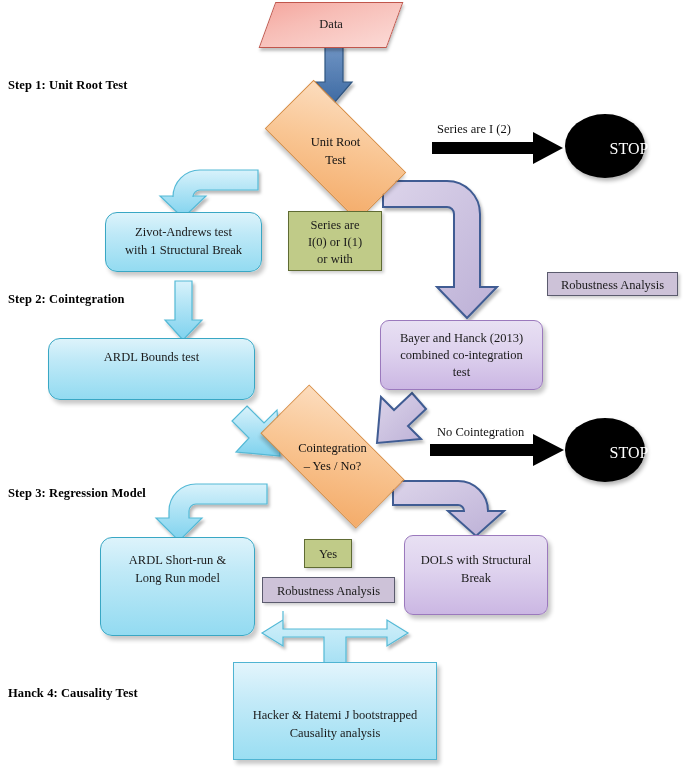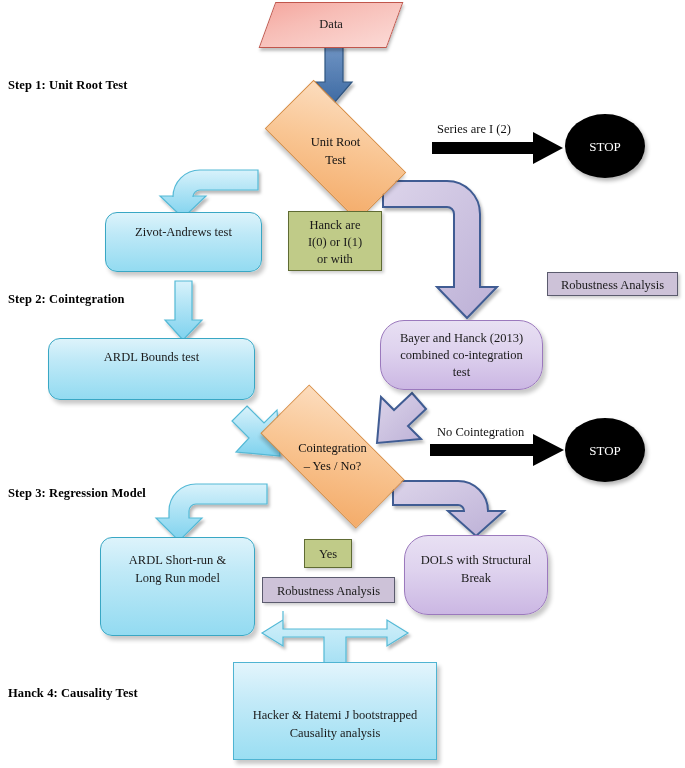--- a/index.html
+++ b/index.html
@@ -55,21 +55,21 @@
   
   .rbox{
     border-radius:12px;
     border:1px solid #39a7c4;
     background:linear-gradient(180deg,#ddf3fb 0%,#bfe9f7 35%,#93dbf1 100%);
     box-shadow:3px 4px 4px rgba(0,0,0,.22);
     padding-left:14px;
   }
   
   .pbox{
-    border-radius:24px;
+    border-radius:9px;
     border:1px solid #9b79bd;
     background:linear-gradient(180deg,#e8e0f3 0%,#ded2ee 45%,#cbb7e3 100%);
     box-shadow:3px 4px 4px rgba(0,0,0,.22);
   }
   
   .sqbox{
     border:1px solid #4fb4d2;
     background:linear-gradient(180deg,#e3f5fc 0%,#c3eaf8 40%,#9adef2 100%);
     box-shadow:3px 4px 4px rgba(0,0,0,.22);
   }
@@ -84,21 +84,21 @@
     border:1px solid #5b5b6e;
     background:#cdc2d8;
     box-shadow:2px 2px 3px rgba(0,0,0,.2);
   }
   
   .stop{
     background:#000;
     border-radius:50%;
     box-shadow:2px 3px 4px rgba(0,0,0,.3);
   }
-  .stop .txt{color:#fff;font-size:13px;}
+  .stop .txt{color:#fff;font-size:16px;padding-left:24px;}
   
   #arrows{position:absolute;left:0;top:0;width:685px;height:768px;}
   .a-blue{fill:url(#gblue);stroke:#54b9d6;stroke-width:1.2;}
   .a-purp{fill:url(#gpurp);stroke:#3f5c93;stroke-width:2;}
   .a-navy{fill:url(#gnavy);stroke:#2f5580;stroke-width:1.2;}
   .a-black{fill:#000;stroke:none;}
   .arrowtext{
     position:absolute;
     font-size:12.5px;
     color:#111;
@@ -197,24 +197,25 @@
   </div>
 
   <div class="node stop" style="left:565px;top:114px;width:80px;height:64px;">
     <div class="txt" style="top:24px;">STOP</div>
   </div>
 
   <div class="arrowtext" style="left:437px;top:122px;">Series are I (2)</div>
 
   <div class="node rbox" style="left:105px;top:212px;width:157px;height:60px;">
     <div class="txt" style="top:11px;">Zivot-Andrews test</div>
+    <div class="txt" style="top:29px;">with 1 Structural Break</div>
   </div>
 
   <div class="node gbox" style="left:288px;top:211px;width:94px;height:60px;">
-    <div class="txt" style="top:5px;">Hanck are</div>
+    <div class="txt" style="top:5px;">Series are</div>
     <div class="txt" style="top:22px;">I(0) or I(1)</div>
     <div class="txt" style="top:39px;">or with</div>
   </div>
 
   <div class="node vbox" style="left:547px;top:272px;width:131px;height:24px;">
     <div class="txt" style="top:4px;">Robustness Analysis</div>
   </div>
 
   <div class="node rbox" style="left:48px;top:338px;width:207px;height:62px;">
     <div class="txt" style="top:10px;">ARDL Bounds test</div>

